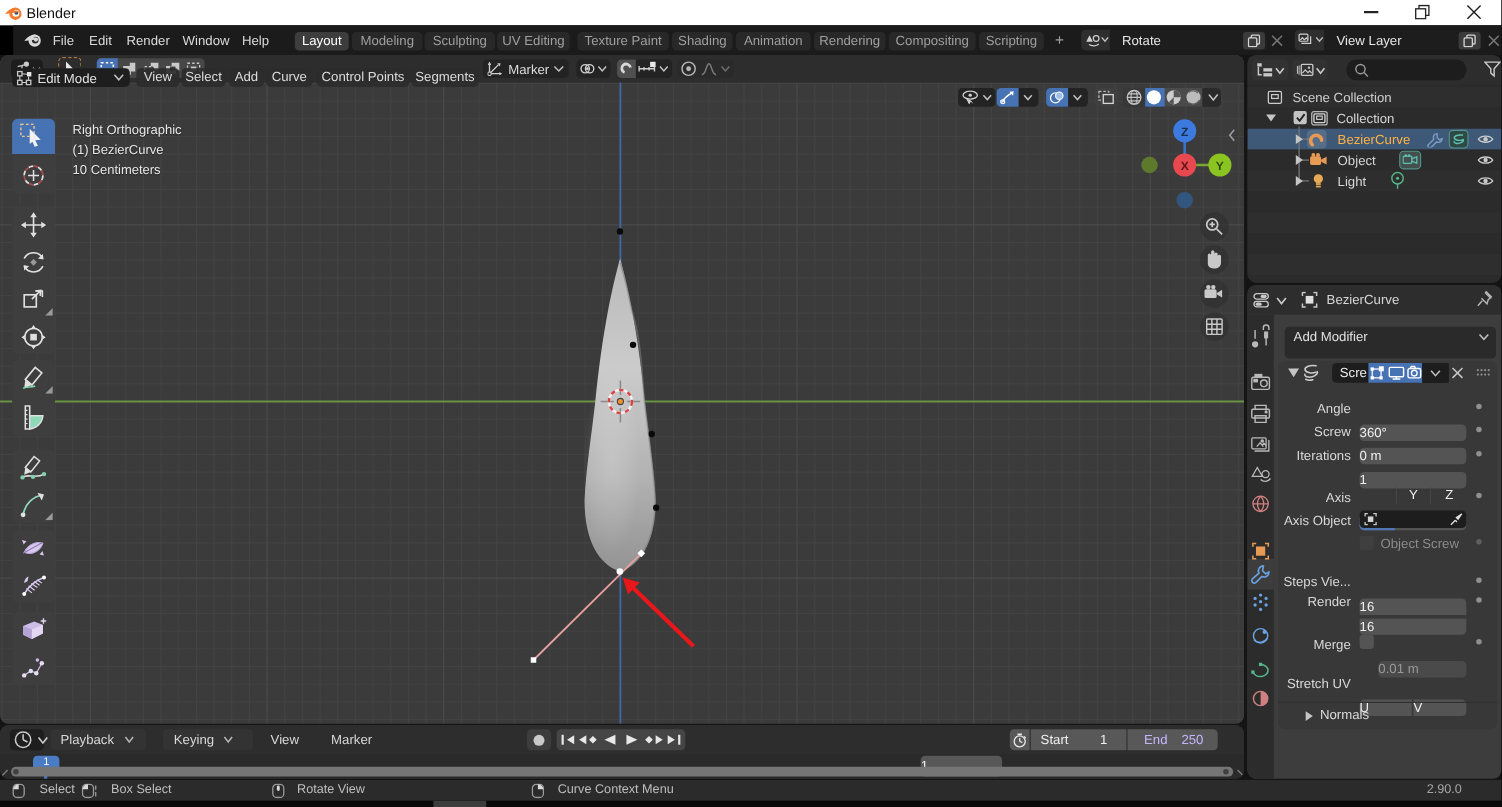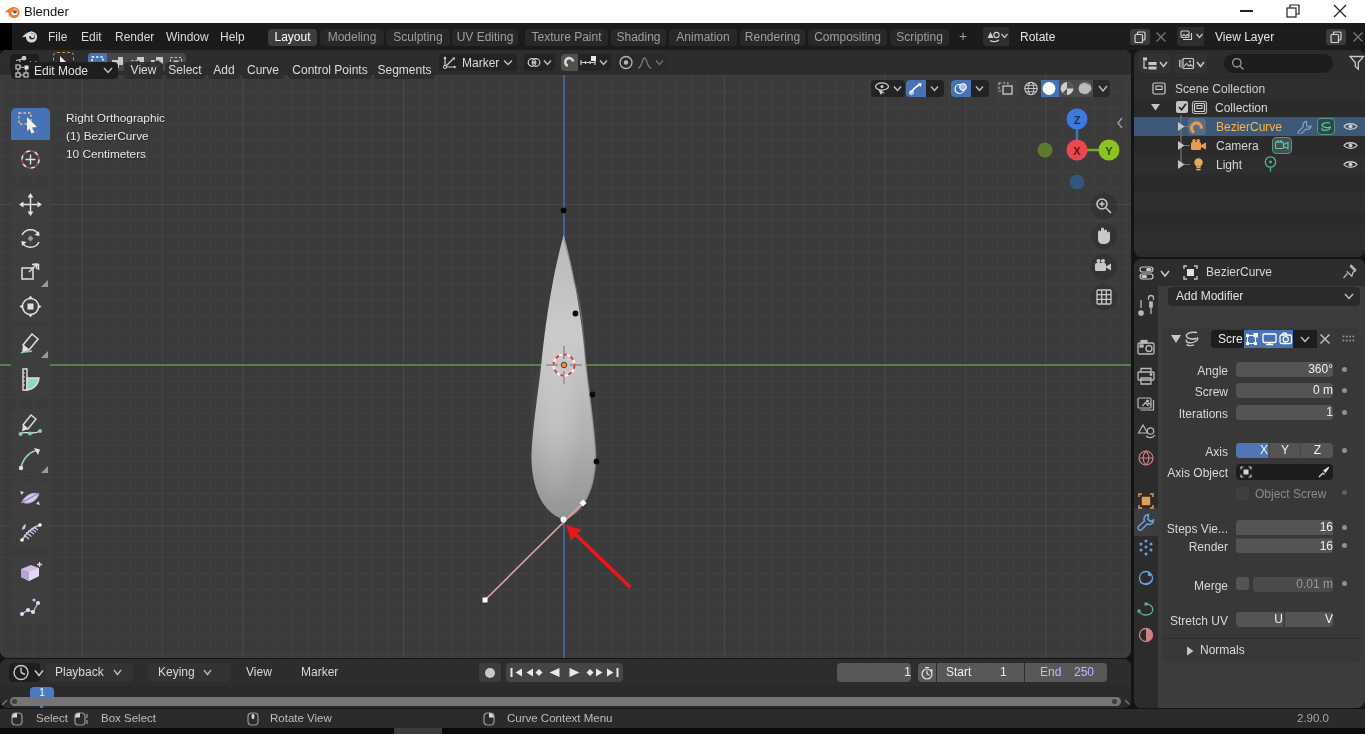--- a/index.html
+++ b/index.html
@@ -20,21 +20,21 @@
 #timeline { left:0; top:659px; width:1131px; height:49px; background:#2d2d2d; border-radius:8px; overflow:hidden; }
 #outliner { left:1134px; top:50px; width:231px; height:207px; background:#2b2b2b; border-radius:8px; overflow:hidden; }
 #properties { left:1134px; top:259px; width:231px; height:449px; background:#3d3d3d; border-radius:8px; overflow:hidden; }
 #statusbar { left:0; top:709px; width:1365px; height:19px; background:#2b2b2b; color:#bdbdbd; font-size:11.5px; }
 #bottomstrip { left:0; top:728px; width:1365px; height:6px; background:#0a0a0a; }
 .vtext { position:absolute; left:66px; color:#e8e8e8; font-size:11.8px; text-shadow:0 1px 1px rgba(0,0,0,0.5); }
 .hmenu { position:absolute; top:0px; height:17px; background:rgba(44,44,44,0.92); border-radius:4px; color:#dcdcdc; font-size:12px; text-align:center; line-height:17px; }
 .tgroup { position:absolute; left:11px; width:39px; background:#3e3e3e; border-radius:5px; }
 .tbtn { position:absolute; left:0; width:39px; height:32px; }
 .tbtn svg { position:absolute; left:7px; top:4px; }
-.field { position:absolute; background:#545454; border-radius:4px; color:#f0f0f0; font-size:12px; text-align:right; }
+.field { position:absolute; background:#545454; border-radius:4px; color:#f0f0f0; font-size:12px; text-align:left;margin-top:24px; }
 .plabel { position:absolute; color:#d8d8d8; font-size:12px; text-align:right; }
 .dot { position:absolute; width:5px; height:5px; border-radius:50%; background:#909090; }
 </style>
 </head>
 <body>
 <div class="abs" id="titlebar">
   <svg class="abs" style="left:4px;top:4px" width="17" height="16" viewBox="0 0 17 16">
     <circle cx="10" cy="8.5" r="5.6" fill="#f5792a"></circle>
     <circle cx="10.4" cy="8" r="3.2" fill="#ffffff"></circle>
     <circle cx="10.9" cy="7.6" r="1.9" fill="#265787"></circle>
@@ -591,21 +591,21 @@
 
   <svg class="abs" style="left:43px;top:91px" width="8" height="10" viewBox="0 0 8 10">
       <path d="M1,0 l6.5,4.5 L1,9 Z" fill="#c5c5c5"></path>
     </svg>
   <svg class="abs" style="left:56px;top:88px" width="17" height="15" viewBox="0 0 17 15">
     <rect x="1" y="4" width="10" height="8" rx="1.5" fill="#e79a54"></rect>
     <path d="M11,7 L16,4.5 v7 L11,9 Z" fill="#e79a54"></path>
     <circle cx="4" cy="2.8" r="1.8" fill="#e79a54"></circle>
       <circle cx="8.2" cy="2.8" r="1.8" fill="#e79a54"></circle>
   </svg>
-  <div class="abs" style="left:82px;top:89px;font-size:12px;color:#d5d5d5">Camera</div>
+  <div class="abs" style="left:82px;top:89px;font-size:12px;color:#d5d5d5">Object</div>
   <div class="abs" style="left:138px;top:87px;width:20px;height:17px;border:1.2px solid #56948a;border-radius:4px;background:#44504d">
     <svg class="abs" style="left:2px;top:2px" width="14" height="11" viewBox="0 0 14 11">
       <rect x="0.5" y="2" width="8" height="6.5" rx="1" fill="none" stroke="#5fc0b0" stroke-width="1.2"></rect>
       <path d="M8.5,4.5 L13,2.5 v6 L8.5,6.5" fill="none" stroke="#5fc0b0" stroke-width="1.2"></path>
       <circle cx="3" cy="1.5" r="1.2" fill="#5fc0b0"></circle>
         <circle cx="6" cy="1.5" r="1.2" fill="#5fc0b0"></circle>
     </svg>
   </div>
   <svg class="abs" style="left:209px;top:90px" width="15" height="11" viewBox="0 0 15 11">
     <path d="M1,5.5 C3.5,1.8 11.5,1.8 14,5.5 C11.5,9.2 3.5,9.2 1,5.5 Z" fill="none" stroke="#c9c9c9" stroke-width="1.3"></path>
@@ -723,21 +723,21 @@
       <rect x="10.5" y="316.5" width="3" height="3" fill="#54b88a" stroke="none"></rect>
       <rect x="3.5" y="323.5" width="3" height="3" fill="#54b88a" stroke="none"></rect>
     </g>
 
     <g>
       <circle cx="12" cy="349" r="6.5" fill="none" stroke="#cf8080" stroke-width="1.3"></circle>
       <path d="M12,342.5 a6.5,6.5 0 0 1 0,13 Z" fill="#cf8080"></path>
     </g>
   </svg>
 
-  <div class="abs" style="left:34px;top:28px;width:192px;height:19px;background:#2a2a2a;border-radius:4px">
+  <div class="abs" style="left:34px;top:38px;width:192px;height:29px;background:#2a2a2a;border-radius:4px">
     <div class="abs" style="left:8px;top:2px;font-size:12px;color:#e0e0e0">Add Modifier</div>
     <svg class="abs" style="left:176px;top:6px" width="10" height="8" viewBox="0 0 10 8">
         <path d="M1,1 l4,4.5 l4,-4.5" stroke="#c0c0c0" stroke-width="1.4" fill="none"></path>
       </svg>
   </div>
 
   <div class="abs" style="left:28px;top:69px;width:199px;height:335px;background:#383838;border-radius:6px"></div>
   <svg class="abs" style="left:36px;top:75px" width="12" height="10" viewBox="0 0 12 10">
       <path d="M1,1 h10 l-5,8 Z" fill="#c5c5c5"></path>
     </svg>

